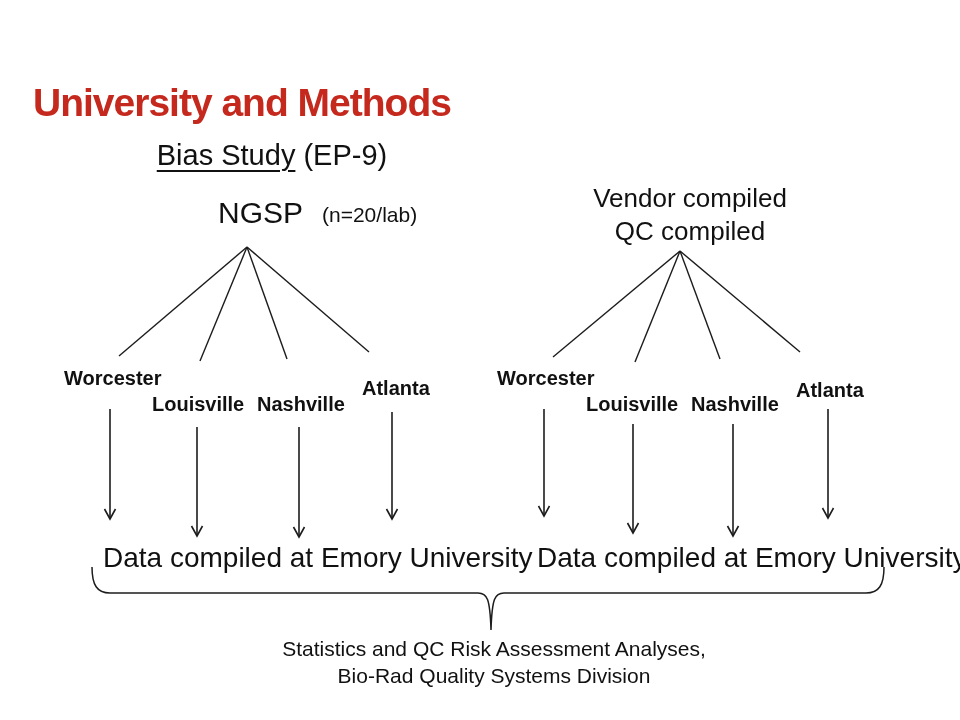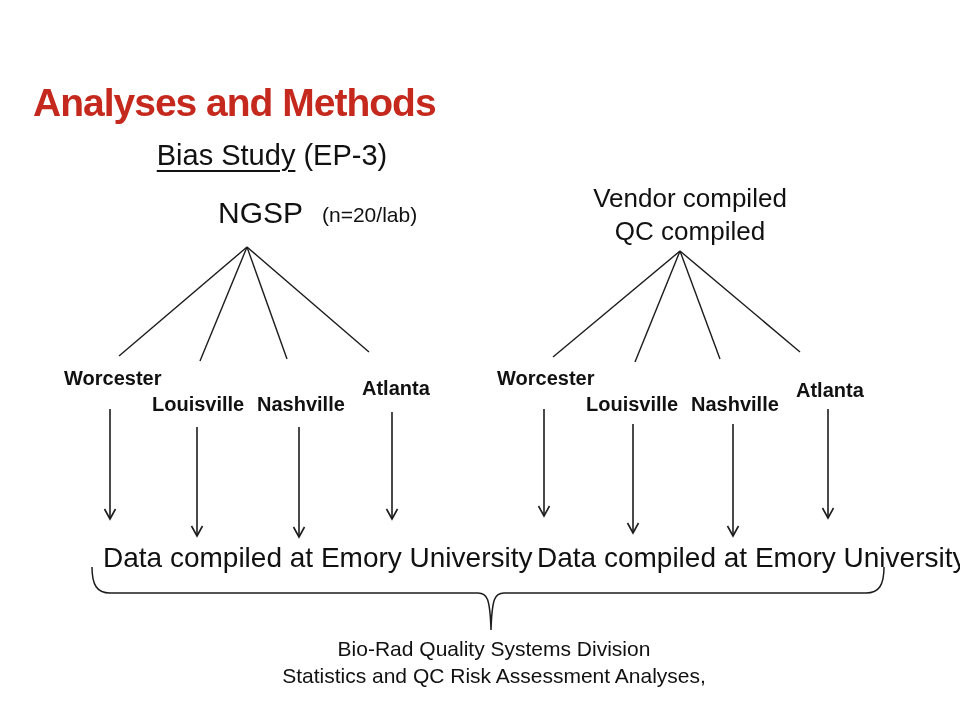--- a/index.html
+++ b/index.html
@@ -139,24 +139,24 @@
       <g>
         <line class="arrow-line" x1="828" y1="409" x2="828" y2="518"></line>
         <polyline class="arrow-line" points="822.5,508 828,518 833.5,508"></polyline>
       </g>
     </g>
 
     <path class="brace-line" d="M 92 567 C 92 585, 97 593, 110 593 L 478 593 C 487 593, 490 598, 491 630
              C 492 598, 495 593, 504 593 L 866 593 C 879 593, 884 585, 884 567"></path>
   </svg>
 
-  <div class="abs slide-title">Analyses and Methods</div>
+  <div class="abs slide-title">University and Methods</div>
 
   <div class="abs study-heading bias-heading">
-    <span class="underlined">Bias Study</span><span> (EP-3)</span>
+    <span class="underlined">Bias Study</span><span> (EP-9)</span>
   </div>
   <div class="abs ngsp-label">NGSP</div>
   <div class="abs ngsp-note">(n=20/lab)</div>
 
   <div class="abs site-label b-worcester">Worcester</div>
   <div class="abs site-label b-louisville">Louisville</div>
   <div class="abs site-label b-nashville">Nashville</div>
   <div class="abs site-label b-atlanta">Atlanta</div>
 
   <div class="abs compiled-label b-compiled">Data compiled at Emory University</div>
@@ -167,17 +167,17 @@
   </div>
 
   <div class="abs site-label p-worcester">Worcester</div>
   <div class="abs site-label p-louisville">Louisville</div>
   <div class="abs site-label p-nashville">Nashville</div>
   <div class="abs site-label p-atlanta">Atlanta</div>
 
   <div class="abs compiled-label p-compiled">Data compiled at Emory University</div>
 
   <div class="abs footer-note">
+    <div>Statistics and QC Risk Assessment Analyses,</div>
     <div>Bio-Rad Quality Systems Division</div>
-    <div>Statistics and QC Risk Assessment Analyses,</div>
   </div>
 
 </div>
 
 </body></html>

